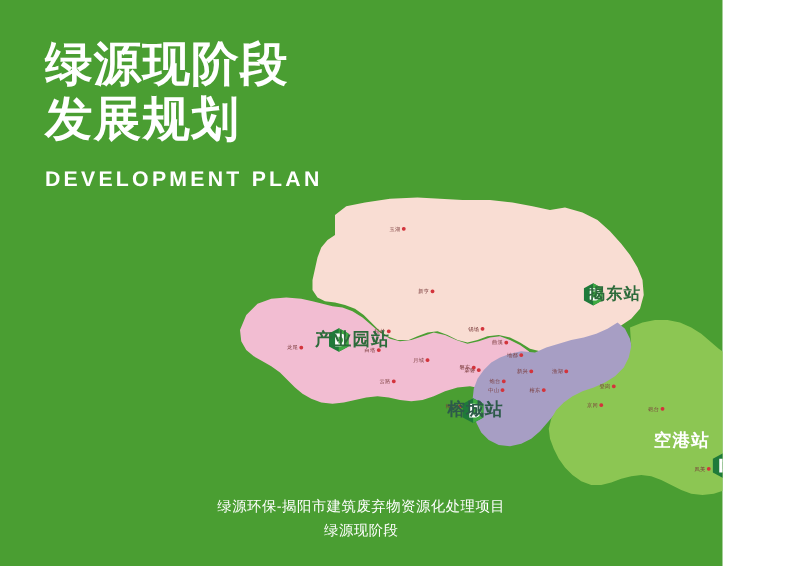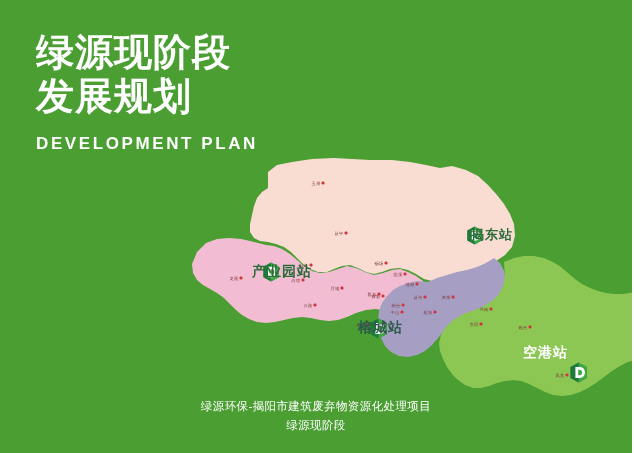--- a/index.html
+++ b/index.html
@@ -7,21 +7,21 @@
     padding: 0;
   }
   body {
     width: 634px;
     height: 453px;
     overflow: hidden;
     font-family: "Liberation Sans", "DejaVu Sans", sans-serif;
   }
   #poster {
     position: relative;
-    width: 632px;
+    width: 578px;
     height: 453px;
     background: #4a9e32;
     overflow: hidden;
   }
 
   
   #headline {
     position: absolute;
     left: 36px;
     top: 30px;

